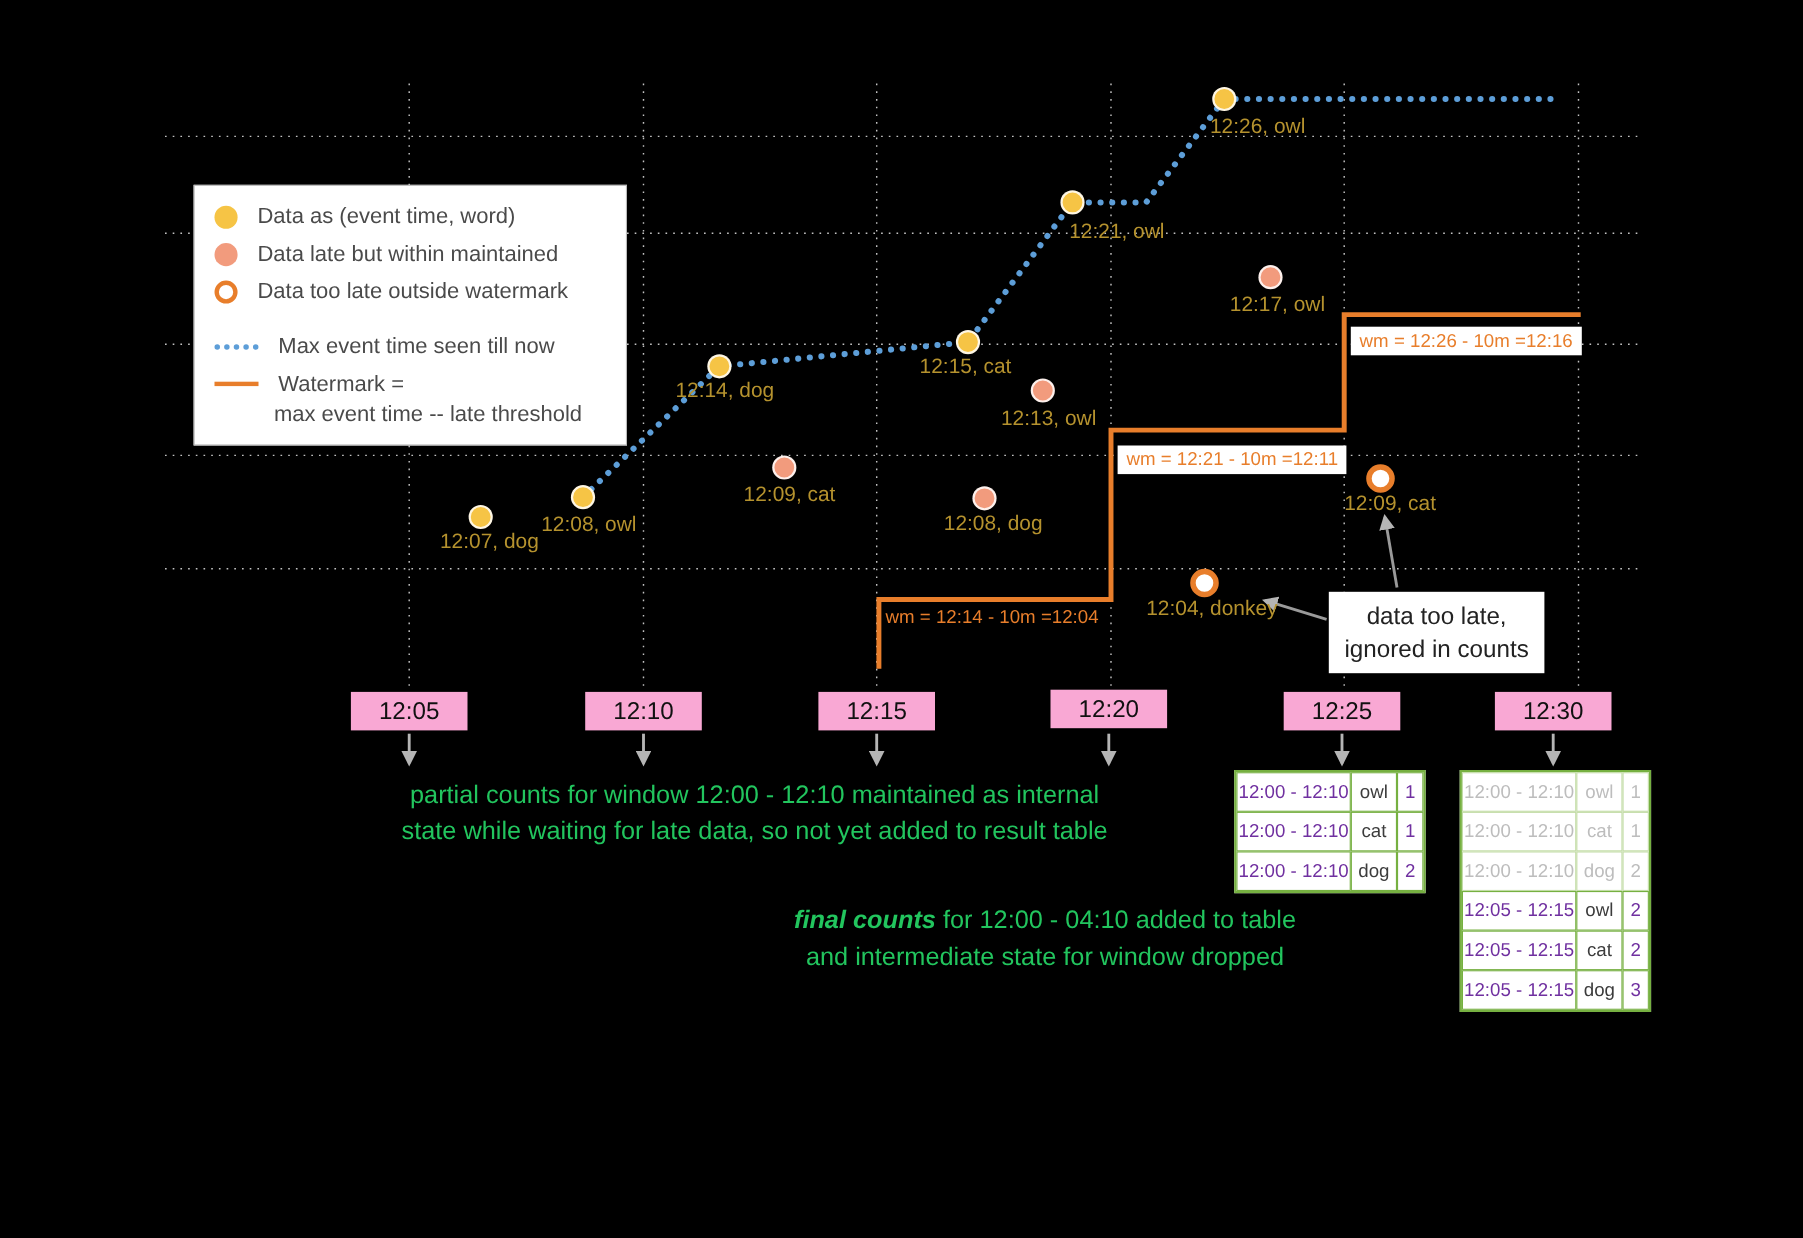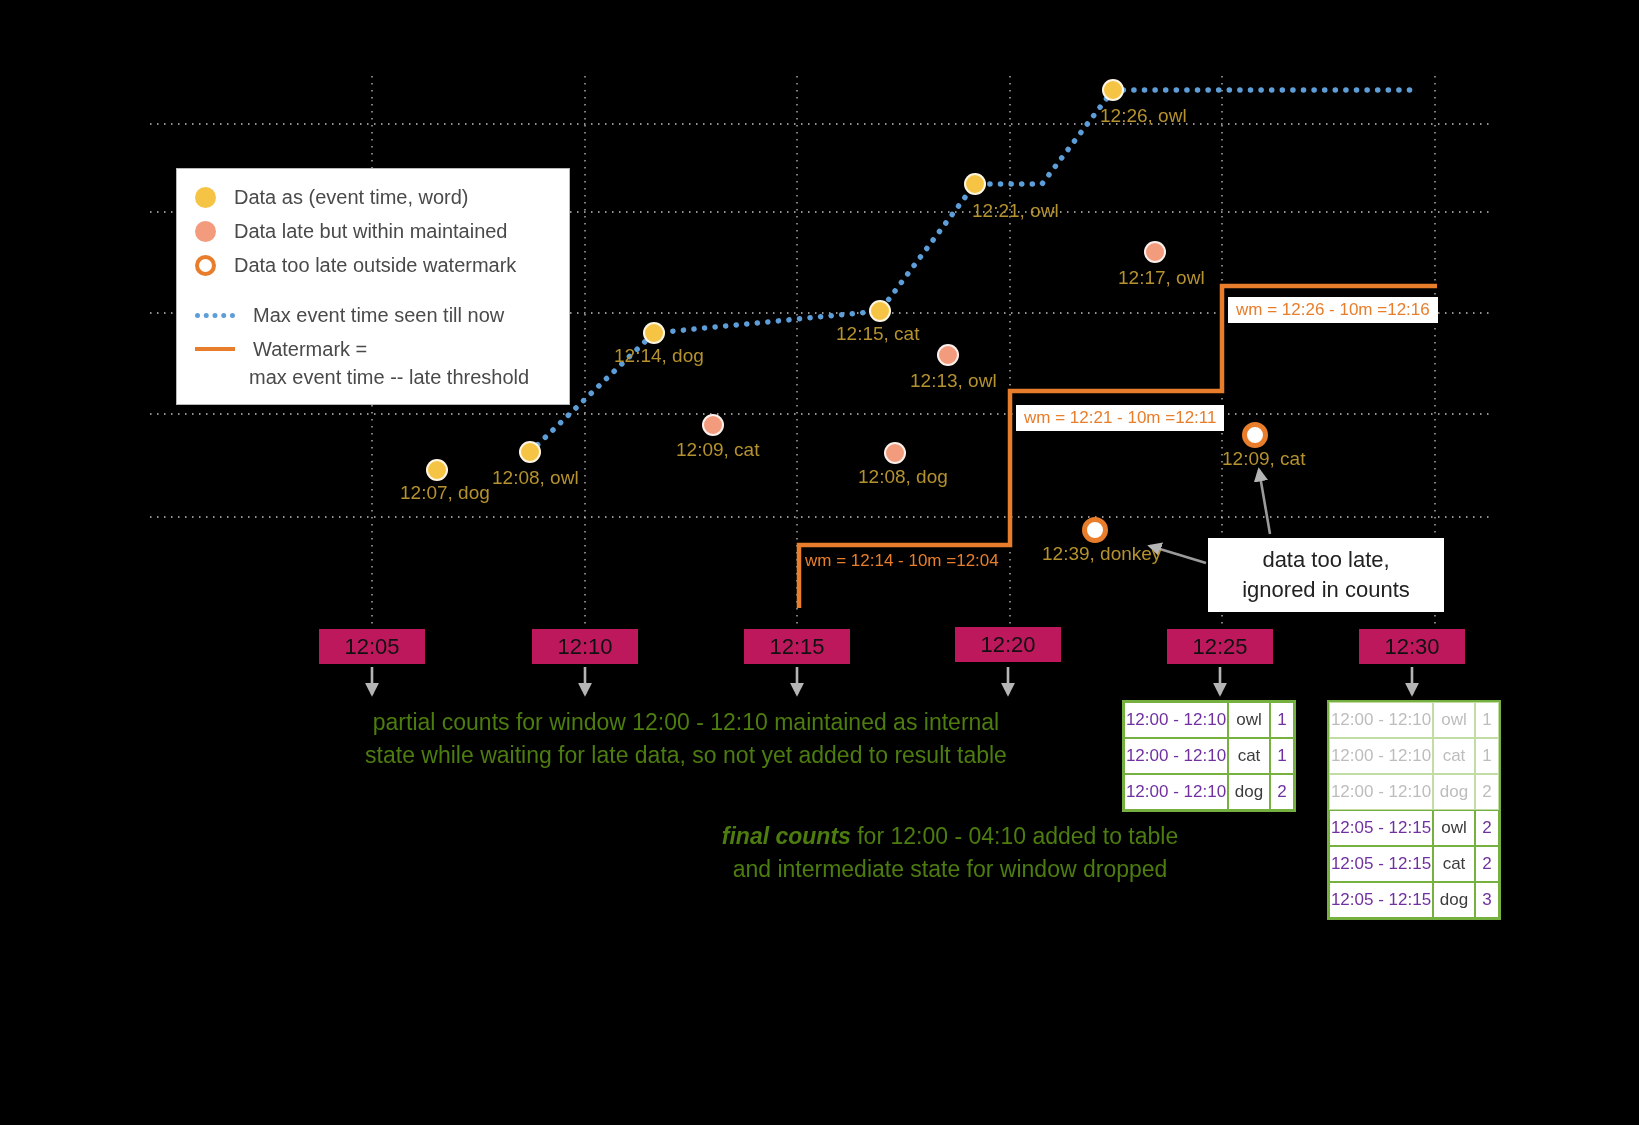--- a/index.html
+++ b/index.html
@@ -9,29 +9,29 @@
   .layer { position:absolute; left:0; top:0; }
 
   
   .pt { position:absolute; border-radius:50%; }
   .dot-ontime { width:22px; height:22px; background:#F6C445; border:2px solid rgba(255,255,255,.85); }
   .dot-late { width:22px; height:22px; background:#F29B7D; border:2px solid rgba(255,255,255,.85); }
   .dot-toolate { width:26px; height:26px; background:#fff; border:5px solid #E87E2B; }
   .pt-label { position:absolute; font-size:19px; color:#B5922E; white-space:nowrap; }
 
   
-  .time-box { position:absolute; width:106px; height:35px; background:#be185d; color:#111;
+  .time-box { position:absolute; width:106px; height:35px; background:#f9a8d4; color:#111;
               font-size:22px; display:flex; align-items:center; justify-content:center; }
 
   
   .wm-label { position:absolute; color:#E87E2B; font-size:17px; white-space:nowrap; }
   .wm-label.boxed { background:#fff; padding:3px 8px; }
 
   
-  .red-note { position:absolute; color:#4d7c0f; font-size:23px; text-align:center; line-height:33px; }
+  .red-note { position:absolute; color:#22c55e; font-size:23px; text-align:center; line-height:33px; }
   .red-note .em { font-style:italic; font-weight:bold; }
 
   
   .callout-box { position:absolute; background:#fff; color:#222; font-size:22px;
                  text-align:center; line-height:30px; padding:7px 14px; }
 
   
   .legend { position:absolute; left:176px; top:168px; width:394px; background:#fff;
             border:1px solid #b9b9b9; padding:15px 18px; display:flex; flex-direction:column; gap:8px; }
   .lg-row { display:flex; align-items:center; gap:18px; min-height:26px; }
@@ -147,35 +147,35 @@
   <div class="pt dot-late" style="left:1144px;top:241px"></div>
 
   <div class="pt-label" style="left:676px;top:439px">12:09, cat</div>
   <div class="pt-label" style="left:858px;top:466px">12:08, dog</div>
   <div class="pt-label" style="left:910px;top:370px">12:13, owl</div>
   <div class="pt-label" style="left:1118px;top:267px">12:17, owl</div>
 
   <div class="pt dot-toolate" style="left:1082px;top:517px"></div>
   <div class="pt dot-toolate" style="left:1242px;top:422px"></div>
 
-  <div class="pt-label" style="left:1042px;top:543px">12:39, donkey</div>
+  <div class="pt-label" style="left:1042px;top:543px">12:04, donkey</div>
   <div class="pt-label" style="left:1222px;top:448px">12:09, cat</div>
 
   <div class="wm-label" style="left:805px;top:551px">wm = 12:14 - 10m =12:04</div>
   <div class="wm-label boxed" style="left:1016px;top:405px">wm = 12:21 - 10m =12:11</div>
   <div class="wm-label boxed" style="left:1228px;top:297px">wm = 12:26 - 10m =12:16</div>
 
   <div class="time-box" style="left:319px;top:629px">12:05</div>
   <div class="time-box" style="left:532px;top:629px">12:10</div>
   <div class="time-box" style="left:744px;top:629px">12:15</div>
   <div class="time-box" style="left:955px;top:627px">12:20</div>
   <div class="time-box" style="left:1167px;top:629px">12:25</div>
   <div class="time-box" style="left:1359px;top:629px">12:30</div>
 
-  <div class="callout-box" style="left:1208px;top:538px;width:236px">
+  <div class="callout-box" style="left:1208px;top:538px;width:196px">
     <div>data too late,</div>
     <div>ignored in counts</div>
   </div>
 
   <div class="red-note" style="left:326px;top:706px;width:720px">
     <div>partial counts for window 12:00 - 12:10 maintained as internal</div>
     <div>state while waiting for late data, so not yet added to result table</div>
   </div>
 
   <div class="red-note" style="left:690px;top:820px;width:520px">

